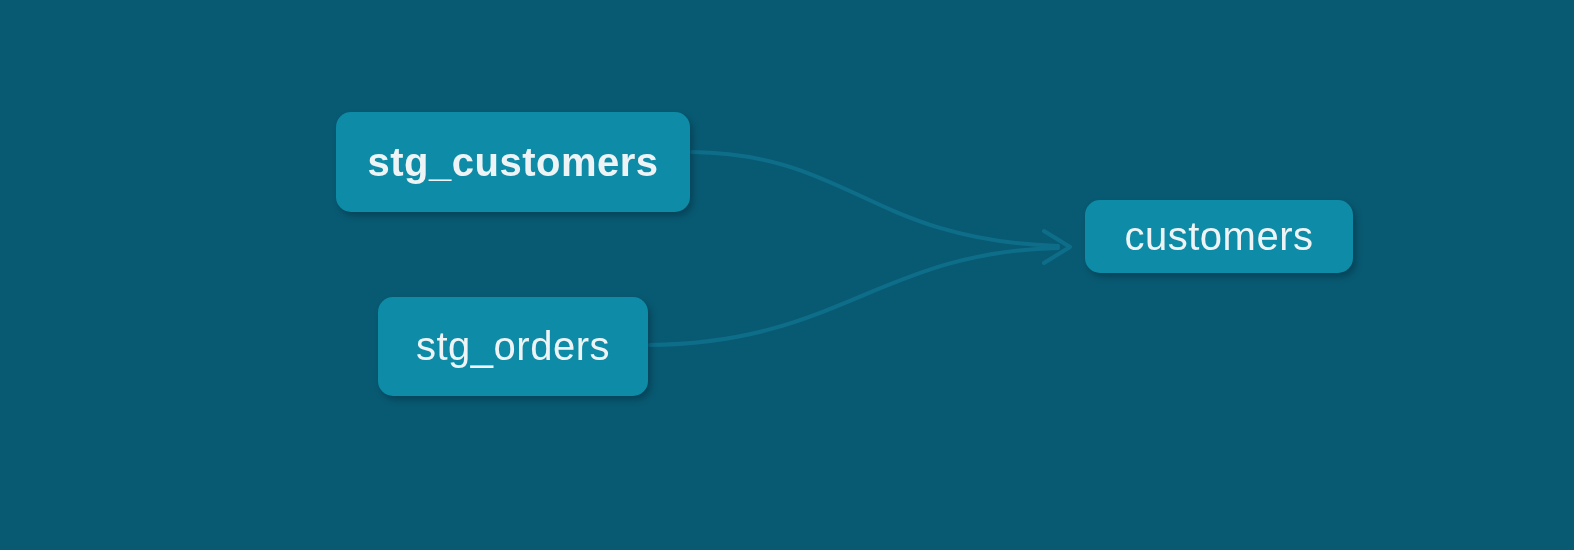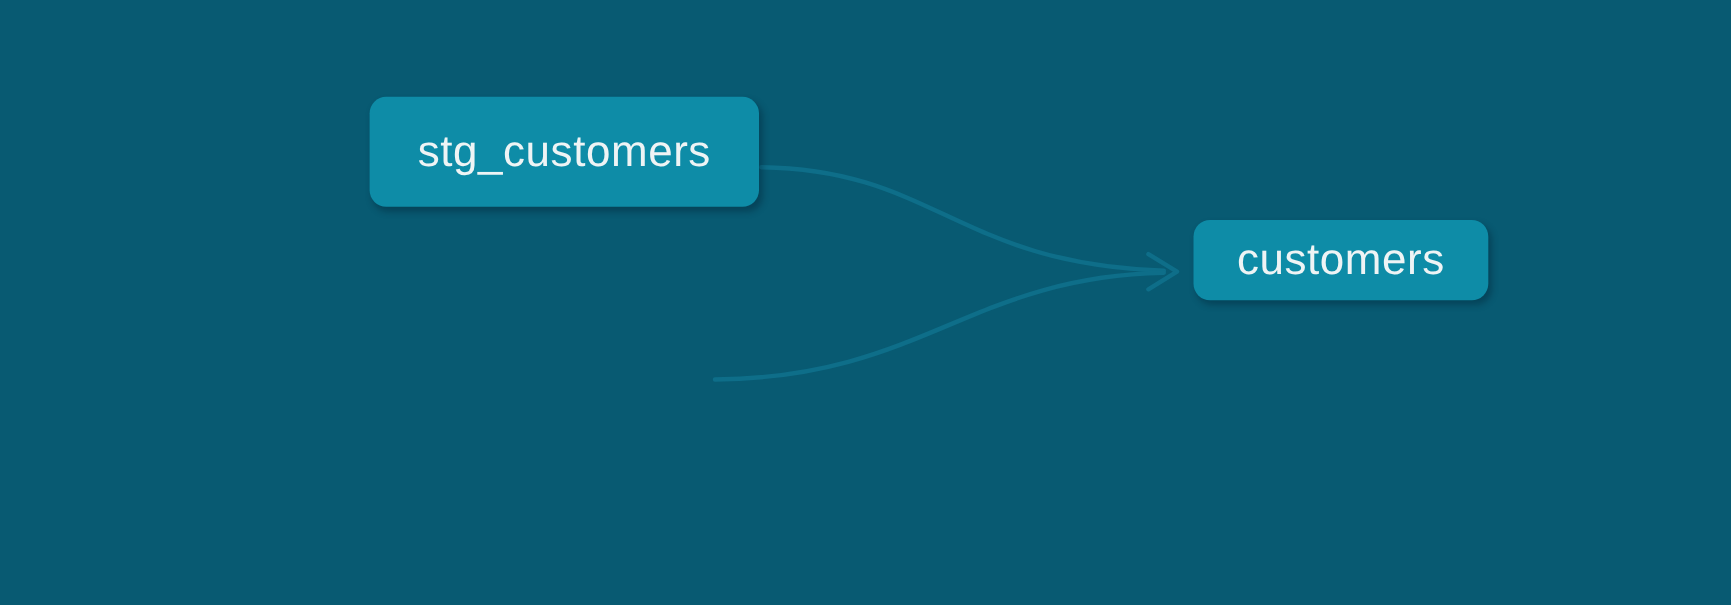--- a/index.html
+++ b/index.html
@@ -37,37 +37,40 @@
     background: var(--node-color);
     color: var(--text-color);
     border-radius: 15px;
     font-size: 40px;
     font-weight: 500;
     letter-spacing: 0.5px;
     box-shadow: 3px 4px 6px rgba(0, 30, 45, 0.35);
     cursor: pointer;
     white-space: nowrap;
   }
-  .node-stg-customers { left: 336px; top: 88px; width: 354px; height: 100px; }
+  .node-stg-customers { left: 336px; top: 112px; width: 354px; height: 100px; font-weight: bold; }
   .node-stg-orders    { left: 378px; top: 297px; width: 270px; height: 99px;  }
   .node-customers     { left: 1085px; top: 200px; width: 268px; height: 73px; }
 </style>
 </head>
 <body>
 
 <div class="canvas">
 
   <svg class="edge-layer" viewBox="0 0 1574 550" xmlns="http://www.w3.org/2000/svg">
     <path d="M 692 152 C 850 154, 870 240, 1058 246" fill="none" stroke-width="4" stroke-linecap="round" stroke="#0e6e89"></path>
     <path d="M 650 345 C 840 343, 880 252, 1058 248" fill="none" stroke-width="4" stroke-linecap="round" stroke="#0e6e89"></path>
     <polyline points="1044,231 1070,247 1044,263" fill="none" stroke-width="4" stroke-linecap="round" stroke-linejoin="round" stroke="#0e6e89"></polyline>
   </svg>
 
   <div class="node node-stg-customers">
     <span>stg_customers</span>
   </div>
 
+  <div class="node node-stg-orders">
+    <span>stg_orders</span>
+  </div>
 
   <div class="node node-customers">
     <span>customers</span>
   </div>
 
 </div>
 
 </body></html>

